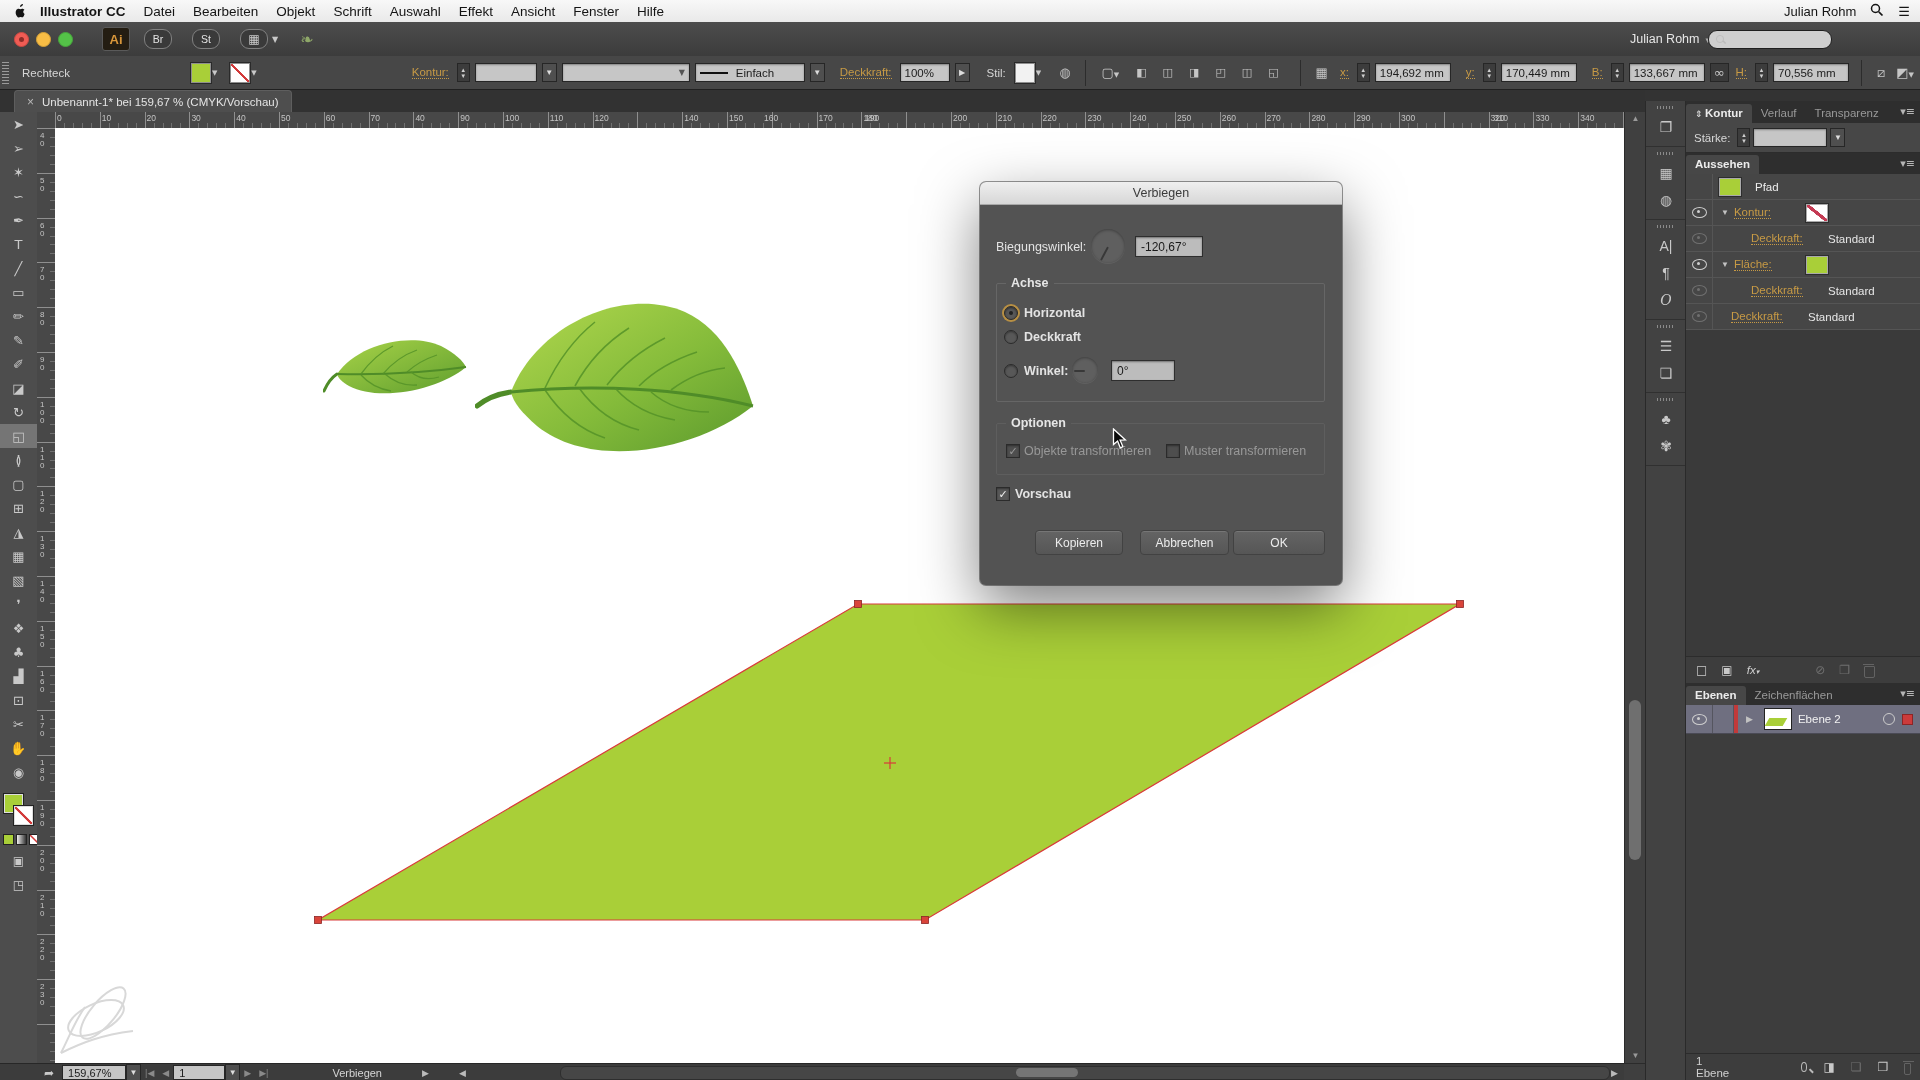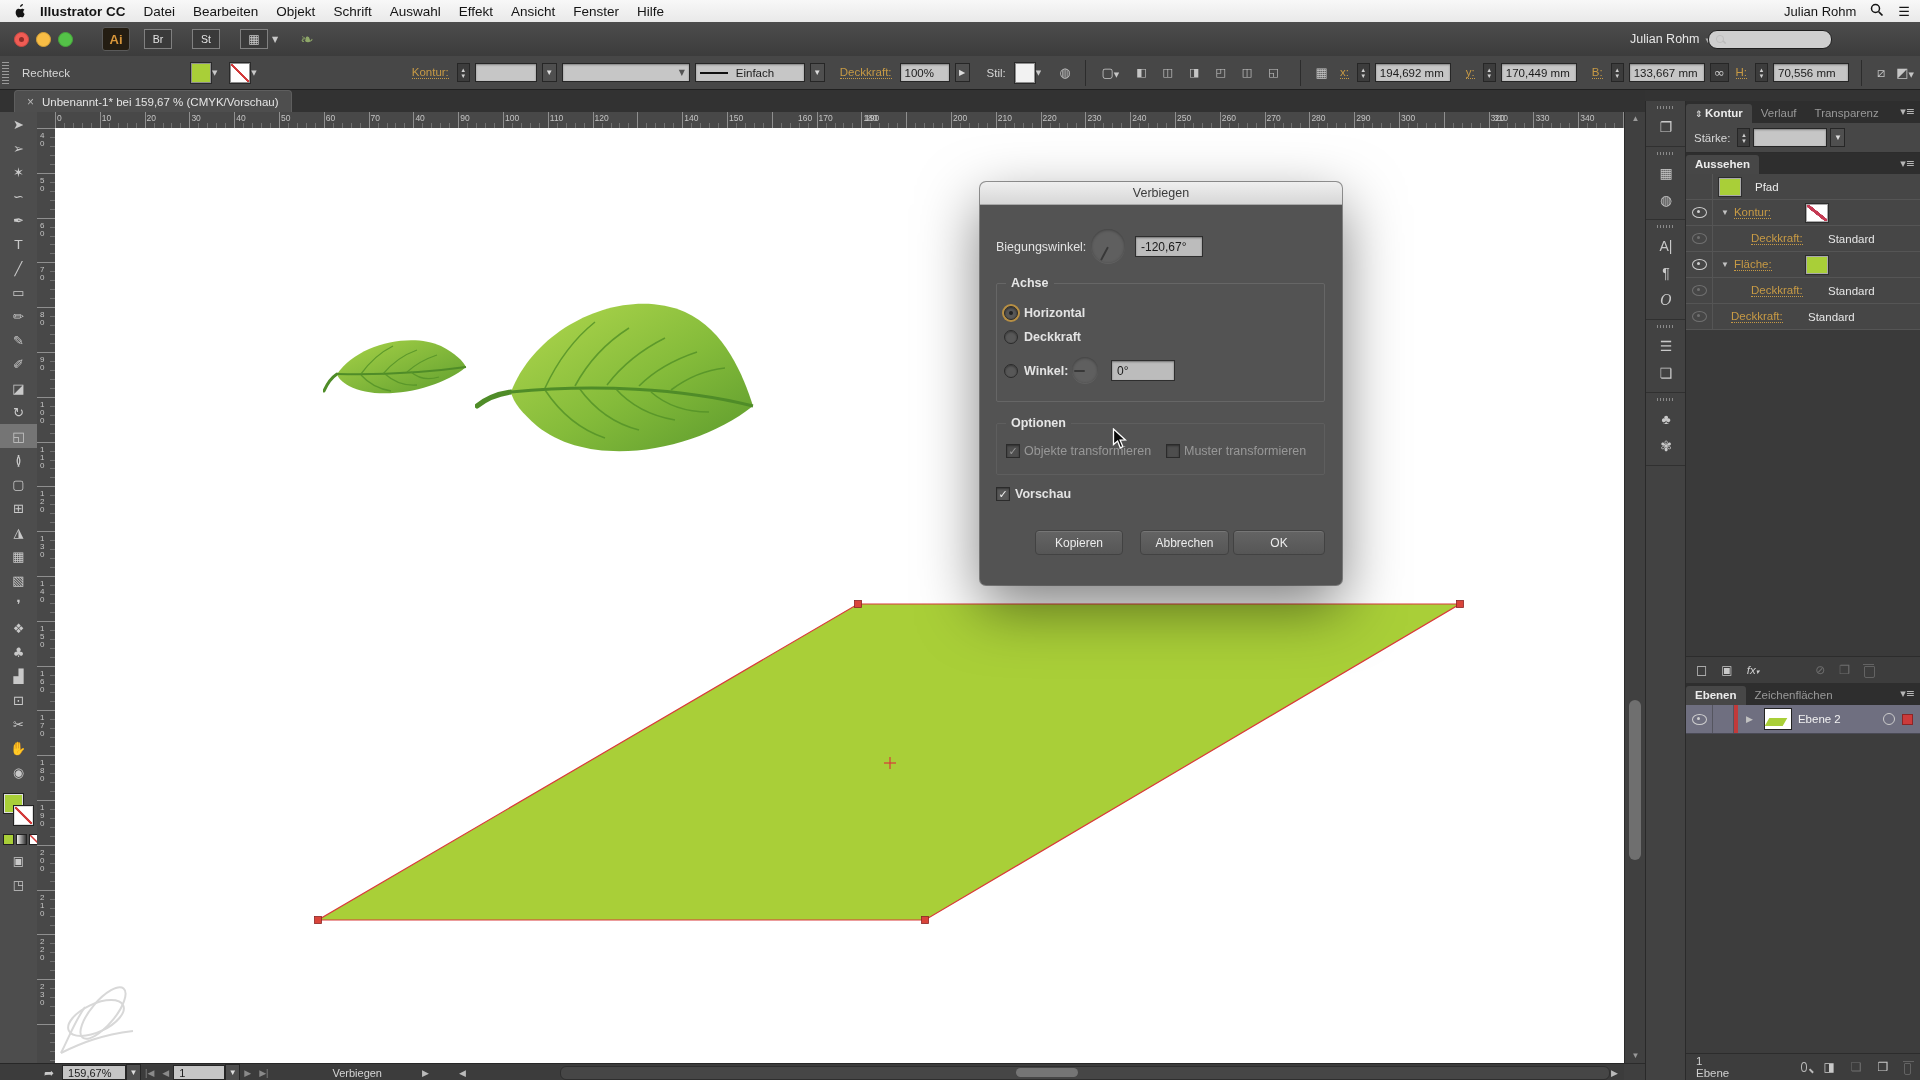--- a/index.html
+++ b/index.html
@@ -19,21 +19,21 @@
   
   .appbar{left:0;top:22px;width:1920px;height:34px;background:linear-gradient(#4d4d4d,#3c3c3c);
           border-bottom:1px solid #252525;display:flex;align-items:center;color:#ddd}
   .tl{width:13px;height:13px;border-radius:50%;margin-right:7px;position:relative}
   .tl.red{background:#f05c54;border:1px solid #ce4a44}
   .tl.red::after{content:"";position:absolute;left:4px;top:4px;width:5px;height:5px;border-radius:50%;background:#8c2d28}
   .tl.yellow{background:#f8bd45;border:1px solid #d6a238}
   .tl.green{background:#54c248;border:1px solid #47a63c}
   .ailogo{width:26px;height:22px;background:#241d12;border:1px solid #5a5a5a;border-radius:3px;
           color:#d8963a;font-weight:bold;font-size:13px;display:flex;align-items:center;justify-content:center;margin:0 14px 0 22px}
-  .wsbtn{min-width:20px;height:18px;background:#3a3a3a;border:1px solid #808080;border-radius:0;
+  .wsbtn{min-width:20px;height:18px;background:#3a3a3a;border:1px solid #808080;border-radius:9px;
          color:#e3e3e3;font-size:10.5px;display:flex;align-items:center;justify-content:center;padding:0 3px;margin-right:20px}
   .appbar .user{position:absolute;right:210px;font-size:12.5px;color:#e6e6e6}
   .appbar .user .car{font-size:9px;color:#aaa;margin-left:6px}
   .searchbox{position:absolute;right:88px;width:116px;height:17px;background:#cfcfcf;border:1px solid #1f1f1f;
              border-radius:9px;display:flex;align-items:center;padding-left:6px;color:#555}
 
   
   .controlbar{left:0;top:56px;width:1920px;height:34px;background:#474747;border-bottom:1px solid #202020;
               display:flex;align-items:center;color:#d3d3d3;font-size:11.5px;gap:5px;padding-left:2px;box-sizing:border-box}
   .grip{width:7px;height:22px;background:repeating-linear-gradient(#9a9a9a 0 1px,transparent 1px 3px);margin-right:6px}
@@ -367,21 +367,21 @@
         <span class="rl-top" style="left: 270.8px;">60</span>
         <span class="rl-top" style="left: 315.6px;">70</span>
         <span class="rl-top" style="left: 360.4px;">40</span>
         <span class="rl-top" style="left: 405.2px;">90</span>
         <span class="rl-top" style="left: 450px;">100</span>
         <span class="rl-top" style="left: 494.8px;">110</span>
         <span class="rl-top" style="left: 539.6px;">120</span>
         <span class="rl-top" style="left: 584.4px; margin-top: 14px;">130</span>
         <span class="rl-top" style="left: 629.2px;">140</span>
         <span class="rl-top" style="left: 674px;">150</span>
-        <span class="rl-top" style="left: 743px;">160</span>
+        <span class="rl-top" style="left: 709px;">160</span>
         <span class="rl-top" style="left: 763.6px;">170</span>
         <span class="rl-top" style="left: 808.4px;">180</span>
         <span class="rl-top" style="left: 810px;">190</span>
         <span class="rl-top" style="left: 898px;">200</span>
         <span class="rl-top" style="left: 942.8px;">210</span>
         <span class="rl-top" style="left: 987.6px;">220</span>
         <span class="rl-top" style="left: 1032.4px;">230</span>
         <span class="rl-top" style="left: 1077.2px;">240</span>
         <span class="rl-top" style="left: 1122px;">250</span>
         <span class="rl-top" style="left: 1166.8px;">260</span>

